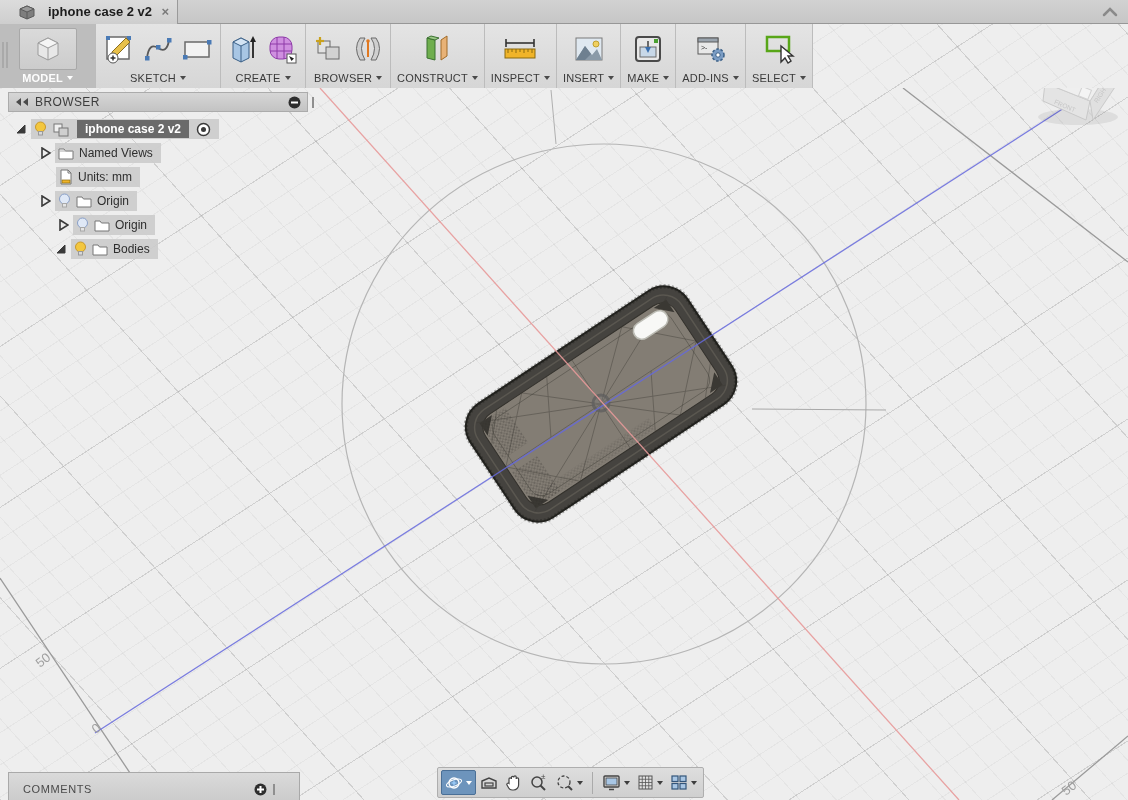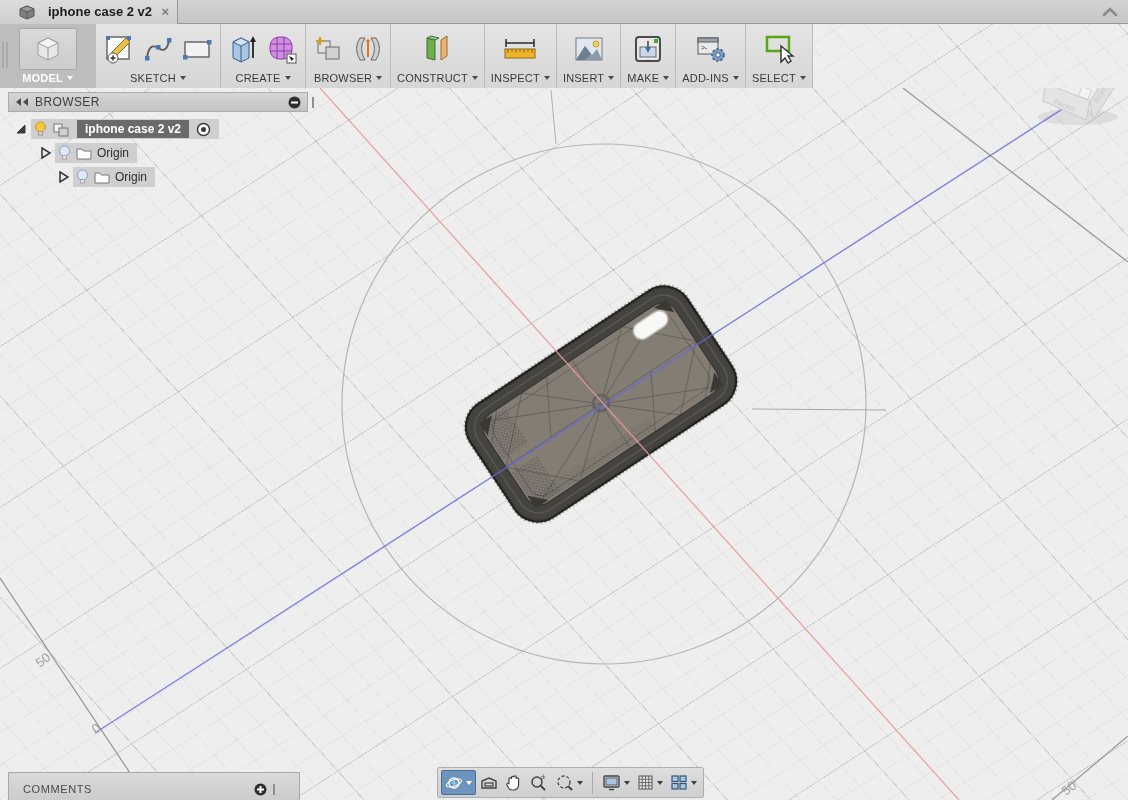--- a/index.html
+++ b/index.html
@@ -434,29 +434,53 @@
             <rect x="7" y="7" width="9" height="8" fill="#cfcfcf" stroke="#777777"></rect>
           </svg>
           <span class="sel-chip">iphone case 2 v2</span>
           <svg width="15" height="15" viewBox="0 0 15 15">
             <circle cx="7.5" cy="7.5" r="6" fill="#ffffff" stroke="#3a3a3a" stroke-width="1.5"></circle>
             <circle cx="7.5" cy="7.5" r="2.5" fill="#3a3a3a"></circle>
           </svg>
         </span>
       </div>
 
-
-
       <div class="trow" style="padding-left:30px">
         <span class="exp">
           <svg width="11" height="12" viewBox="0 0 11 12">
               <polygon points="2,1 10,6 2,11" fill="none" stroke="#3a3a3a" stroke-width="1.6"></polygon>
             </svg>
         </span>
         <span class="chip">
+          <svg width="16" height="14" viewBox="0 0 16 14">
+            <path d="M1,3 l5,0 1.5,2 7.5,0 0,8 -14,0 z" fill="#ffffff" stroke="#777777"></path>
+            <path d="M1,5 h14" stroke="#aaaaaa"></path>
+          </svg>
+          <span class="tlabel2">Named Views</span>
+        </span>
+      </div>
+
+      <div class="trow" style="padding-left:48px">
+        <span class="chip">
+          <svg width="14" height="16" viewBox="0 0 14 16">
+            <path d="M2,1 l7,0 3,3 0,11 -10,0 z" fill="#ffffff" stroke="#777777"></path>
+            <path d="M9,1 l0,3 3,0" fill="none" stroke="#777777"></path>
+            <rect x="3" y="11" width="8" height="3" fill="#f0b429" stroke="#8a6a10" stroke-width="0.7"></rect>
+          </svg>
+          <span class="tlabel2">Units: mm</span>
+        </span>
+      </div>
+
+      <div class="trow" style="padding-left:30px">
+        <span class="exp">
+          <svg width="11" height="12" viewBox="0 0 11 12">
+              <polygon points="2,1 10,6 2,11" fill="none" stroke="#3a3a3a" stroke-width="1.6"></polygon>
+            </svg>
+        </span>
+        <span class="chip">
           <svg width="13" height="16" viewBox="0 0 13 16">
             <circle cx="6.5" cy="6" r="5" fill="#dfe8f6" stroke="#8aa0c8"></circle>
               <rect x="4.5" y="10.5" width="4" height="3.5" fill="#e4e4e4" stroke="#a8a8a8"></rect>
           </svg>
           <svg width="16" height="14" viewBox="0 0 16 14">
             <path d="M1,3 l5,0 1.5,2 7.5,0 0,8 -14,0 z" fill="#ffffff" stroke="#777777"></path>
           </svg>
           <span class="tlabel2">Origin</span>
         </span>
       </div>
@@ -473,20 +497,37 @@
             <circle cx="6.5" cy="6" r="5" fill="#dfe8f6" stroke="#8aa0c8"></circle>
               <rect x="4.5" y="10.5" width="4" height="3.5" fill="#e4e4e4" stroke="#a8a8a8"></rect>
           </svg>
           <svg width="16" height="14" viewBox="0 0 16 14">
             <path d="M1,3 l5,0 1.5,2 7.5,0 0,8 -14,0 z" fill="#ffffff" stroke="#777777"></path>
           </svg>
           <span class="tlabel2">Origin</span>
         </span>
       </div>
 
+      <div class="trow" style="padding-left:46px">
+        <span class="exp">
+          <svg width="12" height="12" viewBox="0 0 12 12">
+              <polygon points="2,10 10,10 10,2" fill="#3a3a3a" stroke="#3a3a3a"></polygon>
+            </svg>
+        </span>
+        <span class="chip">
+          <svg width="13" height="16" viewBox="0 0 13 16">
+            <circle cx="6.5" cy="6" r="5" fill="#f3c73f" stroke="#c9992a"></circle>
+              <rect x="4.5" y="10.5" width="4" height="3.5" fill="#d8d8d8" stroke="#999999"></rect>
+          </svg>
+          <svg width="16" height="14" viewBox="0 0 16 14">
+            <path d="M1,3 l5,0 1.5,2 7.5,0 0,8 -14,0 z" fill="#ffffff" stroke="#777777"></path>
+          </svg>
+          <span class="tlabel2">Bodies</span>
+        </span>
+      </div>
 
 
     </div>
   </div>
 
   <div id="comments">
     <span class="c-label">COMMENTS</span>
     <svg width="13" height="13" viewBox="0 0 13 13">
       <circle cx="6.5" cy="6.5" r="6" fill="#2e2e2e"></circle>
       <rect x="3" y="5.5" width="7" height="2" fill="#ffffff"></rect>

